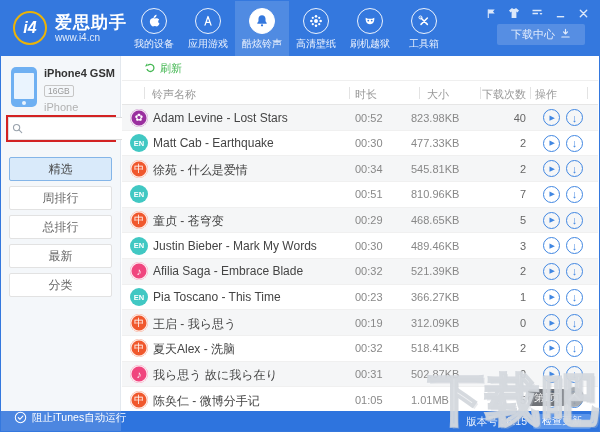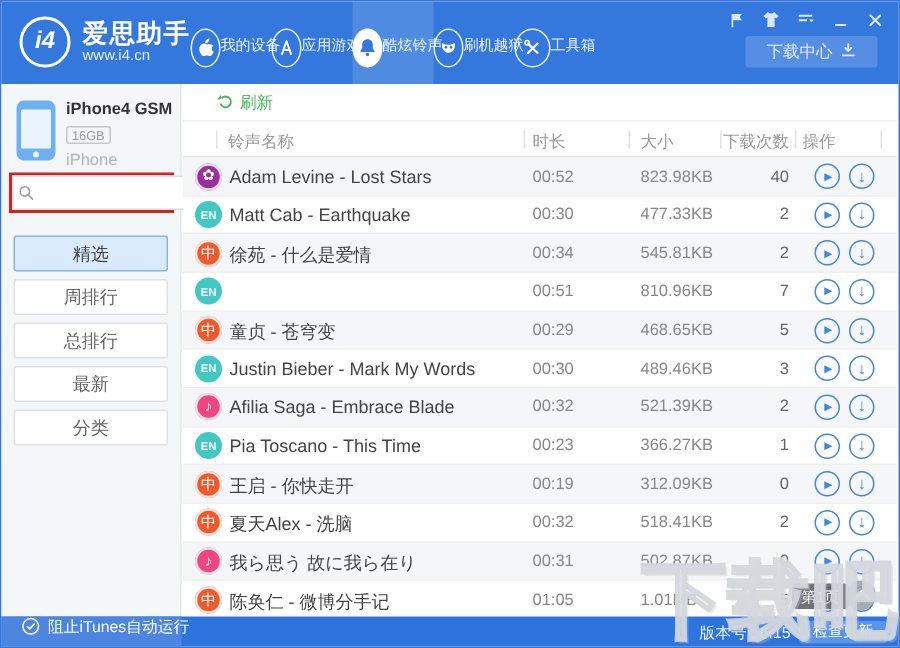--- a/index.html
+++ b/index.html
@@ -3,29 +3,29 @@
 <meta charset="utf-8">
 <style>
   * { margin:0; padding:0; box-sizing:border-box; }
   html,body { width:600px; height:432px; overflow:hidden; }
   body { font-family:"Liberation Sans","DejaVu Sans",sans-serif; position:relative; background:#fff; }
   .app { position:absolute; inset:0; border:1px solid #3478de; background:#fff; }
 
   
   .titlebar { position:absolute; left:0; top:0; width:100%; height:55px; background:#3478de; }
   .logo-wrap { position:absolute; left:12px; top:10px; display:flex; align-items:center; }
-  .logo-circle { width:34px; height:34px; border:2px solid #ffffff; border-radius:50%;
+  .logo-circle { width:34px; height:34px; border:2px solid #eab308; border-radius:50%;
     color:#fff; font-weight:bold; font-size:16px; font-style:italic;
     display:flex; align-items:center; justify-content:center; }
   .logo-text { margin-left:8px; color:#fff; }
   .logo-title { font-size:17px; font-weight:bold; letter-spacing:1px; line-height:19px; }
   .logo-url { font-size:10px; color:#e3edfb; line-height:12px; }
 
   .nav { position:absolute; left:126px; top:0; height:55px; display:flex; }
-  .nav-item { width:54px; height:55px; display:flex; flex-direction:row; align-items:center; cursor:pointer; }
+  .nav-item { width:54px; height:55px; display:flex; flex-direction:column; align-items:center; cursor:pointer; }
   .nav-item.active { background:rgba(255,255,255,0.14); }
   .nav-ic { margin-top:7px; width:26px; height:26px; border:1px solid rgba(255,255,255,0.9); border-radius:50%;
     display:flex; align-items:center; justify-content:center; }
   .nav-item.active .nav-ic { background:#fff; border-color:#fff; }
   .nav-label { margin-top:3px; font-size:10px; color:#eaf1fd; white-space:nowrap; }
 
   .win-controls { position:absolute; right:10px; top:6px; display:flex; gap:11px; align-items:center; }
   .wc { width:12px; height:12px; display:flex; align-items:center; justify-content:center; cursor:pointer; }
 
   .dl-center { position:absolute; right:14px; top:23px; width:88px; height:21px;
@@ -76,21 +76,21 @@
 
   .tbody { position:relative; }
   .row { position:relative; height:25.66px; border-bottom:1px solid #f0f0f0; font-size:12px; }
   .row.stripe { background:#f5f6f7; }
   .badge { position:absolute; left:8px; top:3.5px; width:18px; height:18px; border-radius:50%;
     color:#fff; display:flex; align-items:center; justify-content:center; font-size:10px; }
   .badge.ring { box-shadow:inset 0 0 0 1.5px rgba(255,255,255,0.85); }
   .badge.latin { font-size:7.5px; font-weight:bold; }
   .r-name { position:absolute; left:31px; top:5.5px; color:#444; white-space:nowrap; }
   .r-dur, .r-size { position:absolute; top:6.5px; font-size:11px; color:#888; }
-  .r-dur { left:233px; } .r-size { left:305px; }
+  .r-dur { left:233px; } .r-size { left:289px; }
   .r-dl { position:absolute; left:330px; top:6.5px; width:74px; text-align:right; font-size:11px; color:#666; }
   .op-btn { position:absolute; top:4px; width:17px; height:17px; border:1px solid #4187e2; border-radius:50%;
     color:#4187e2; display:flex; align-items:center; justify-content:center; cursor:pointer; background:transparent; }
   .op-play { left:421px; font-size:7px; padding-left:1.5px; }
   .op-dl { left:444px; font-size:11px; font-weight:bold; }
 
   
   .footer { position:absolute; left:0; bottom:0; width:100%; height:20px; background:#2e74de; }
   .foot-left { position:absolute; left:0; top:0; width:120px; height:20px; background:#4c86e0;
     display:flex; align-items:flex-start; padding-left:13px; gap:5px; cursor:pointer; }
@@ -153,20 +153,40 @@
                 <circle cx="12" cy="17.8" r="1.5" fill="#3478de"></circle>
               </svg>
             </span>
           </div>
     <div class="nav-label">酷炫铃声</div>
   </div>
         <div class="nav-item">
     <div class="nav-ic">
             <span class="ic-slot" style="display: flex;">
               <svg width="18" height="18" viewBox="0 0 24 24">
+                <circle cx="12" cy="12" r="2.6" fill="#fff"></circle>
+                <g fill="#fff">
+                  <circle cx="12" cy="5.8" r="1.7"></circle>
+                  <circle cx="12" cy="18.2" r="1.7"></circle>
+                  <circle cx="5.8" cy="12" r="1.7"></circle>
+                  <circle cx="18.2" cy="12" r="1.7"></circle>
+                  <circle cx="7.7" cy="7.7" r="1.5"></circle>
+                  <circle cx="16.3" cy="7.7" r="1.5"></circle>
+                  <circle cx="7.7" cy="16.3" r="1.5"></circle>
+                  <circle cx="16.3" cy="16.3" r="1.5"></circle>
+                </g>
+              </svg>
+            </span>
+          </div>
+    <div class="nav-label">高清壁纸</div>
+  </div>
+        <div class="nav-item">
+    <div class="nav-ic">
+            <span class="ic-slot" style="display: flex;">
+              <svg width="18" height="18" viewBox="0 0 24 24">
                 <path d="M6.3 7.5c1.9 1.1 3.8 1.6 5.7 1.6s3.8-.5 5.7-1.6c.4 2.2-.1 8.7-5.7 8.7S5.9 9.7 6.3 7.5z" fill="#fff"></path>
                 <circle cx="9.7" cy="11.4" r="1.2" fill="#3478de"></circle>
                 <circle cx="14.3" cy="11.4" r="1.2" fill="#3478de"></circle>
               </svg>
             </span>
           </div>
     <div class="nav-label">刷机越狱</div>
   </div>
         <div class="nav-item">
     <div class="nav-ic">
@@ -345,21 +365,21 @@
     <span class="badge latin" style="background: rgb(65, 200, 195);">EN</span>
     <span class="r-name">Pia Toscano - This Time</span>
     <span class="r-dur">00:23</span>
     <span class="r-size">366.27KB</span>
     <span class="r-dl">1</span>
     <span class="op-btn op-play">▶</span>
     <span class="op-btn op-dl">↓</span>
   </div>
         <div class="row stripe">
     <span class="badge ring" style="background: rgb(240, 88, 45);">中</span>
-    <span class="r-name">王启 - 你快走开</span>
+    <span class="r-name">王启 - 我ら思う</span>
     <span class="r-dur">00:19</span>
     <span class="r-size">312.09KB</span>
     <span class="r-dl">0</span>
     <span class="op-btn op-play">▶</span>
     <span class="op-btn op-dl">↓</span>
   </div>
         <div class="row">
     <span class="badge ring" style="background: rgb(240, 88, 45);">中</span>
     <span class="r-name">夏天Alex - 洗脑</span>
     <span class="r-dur">00:32</span>

